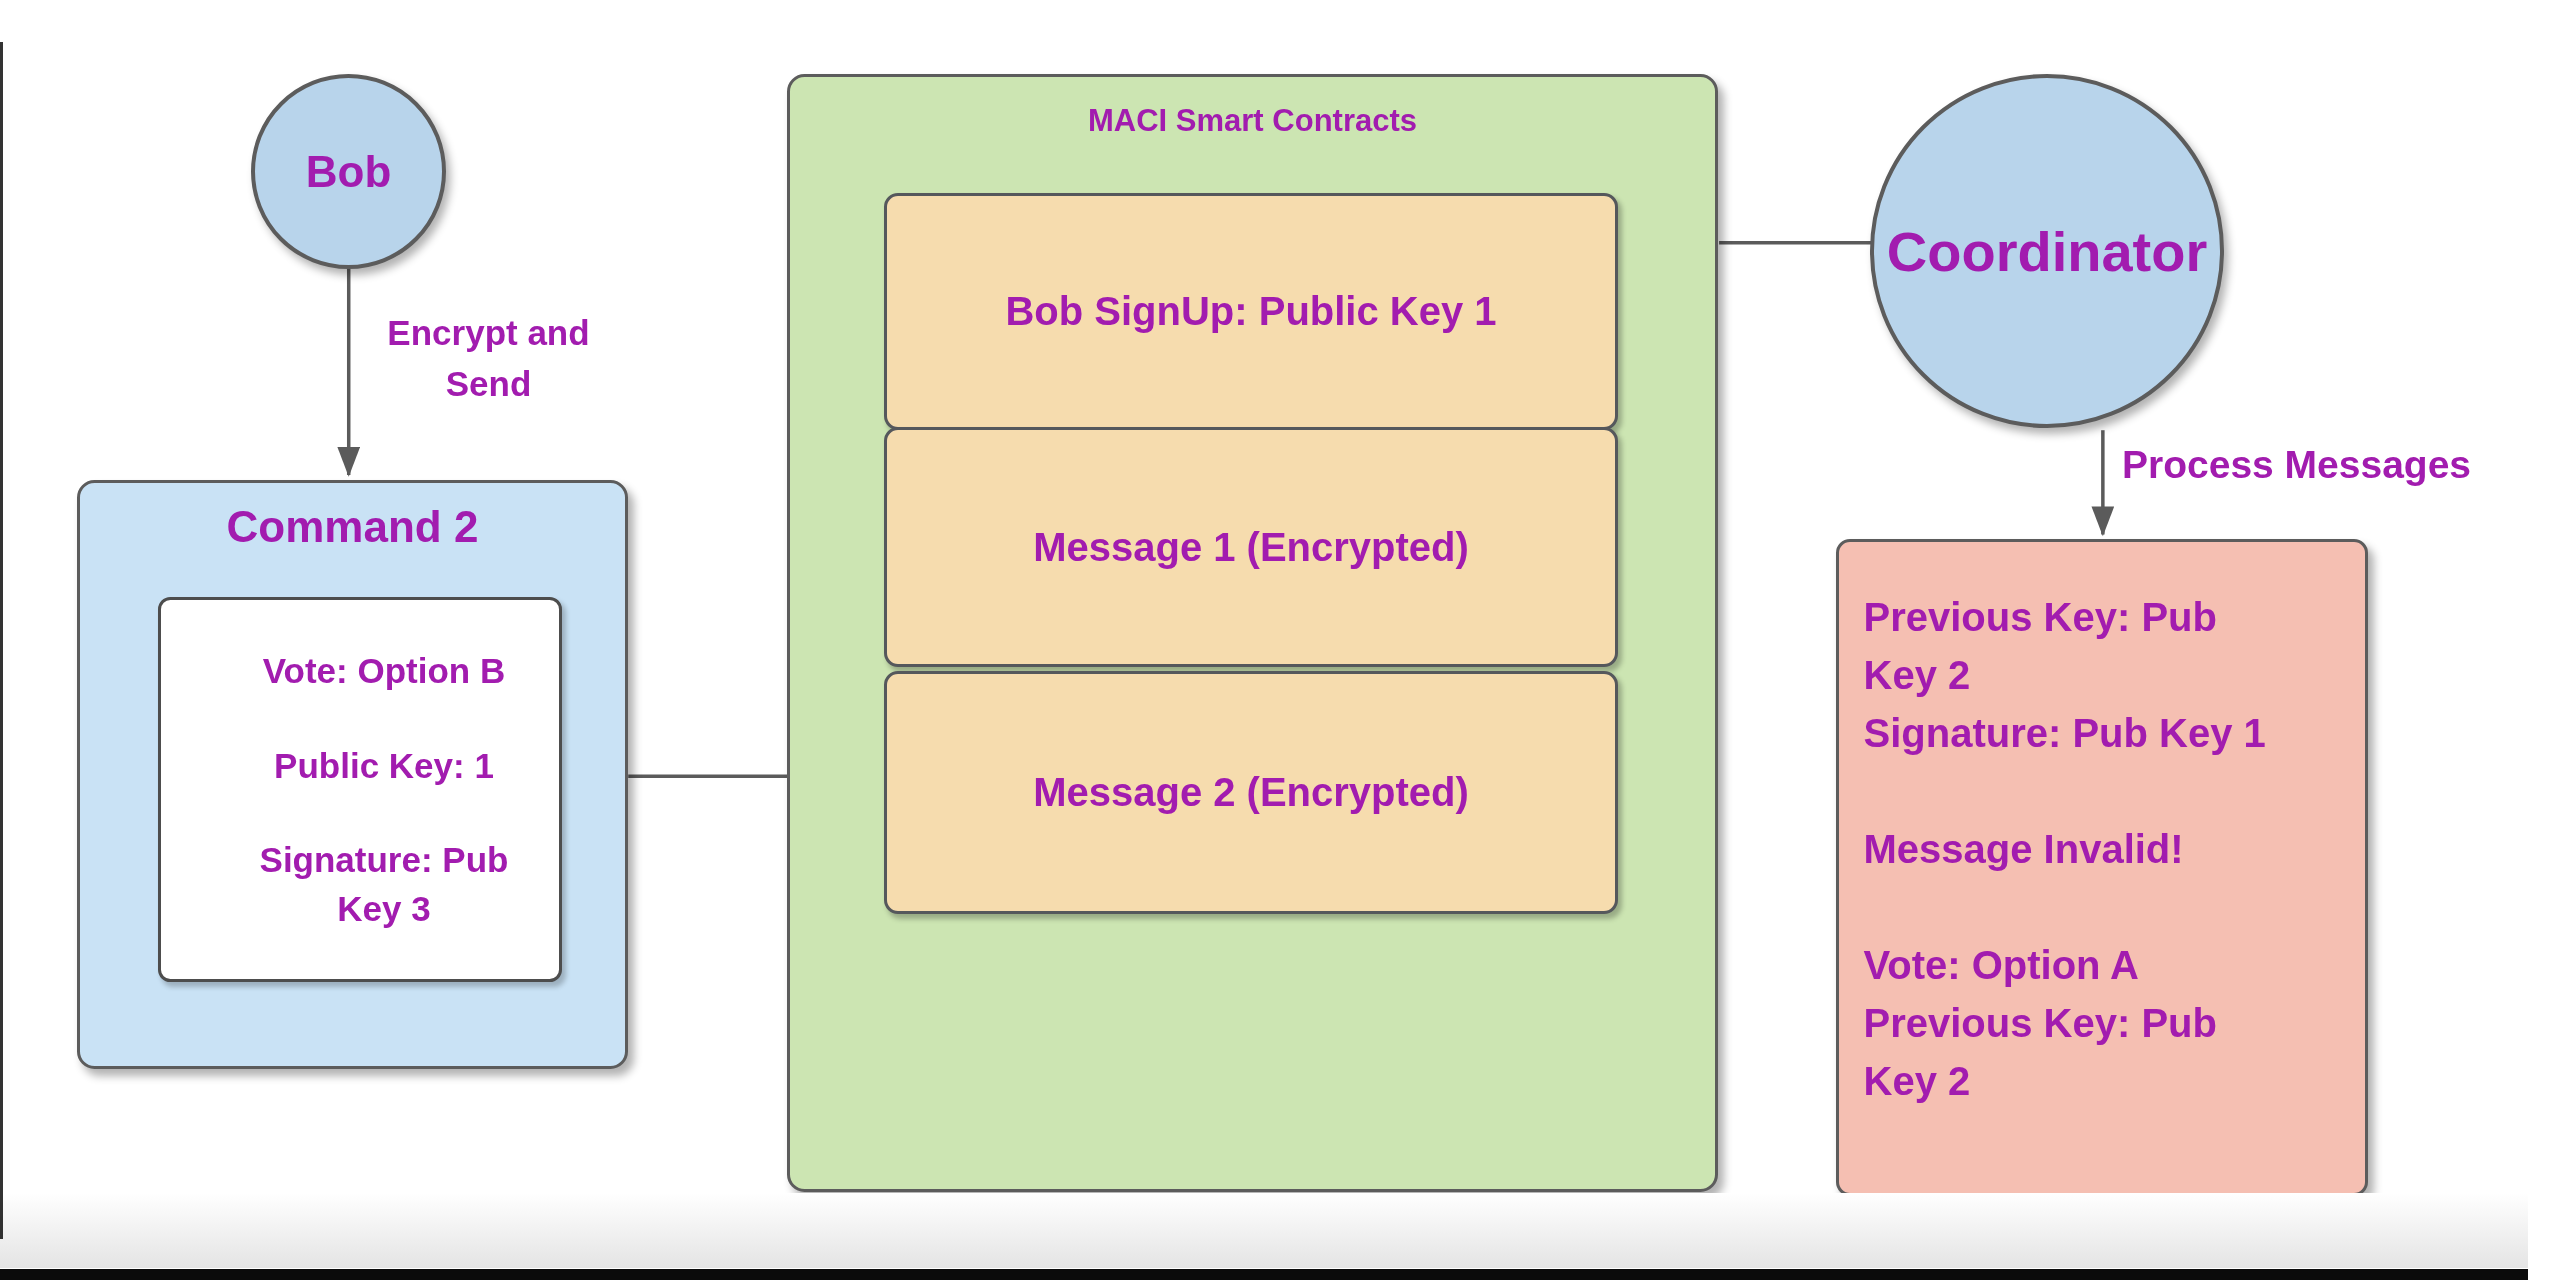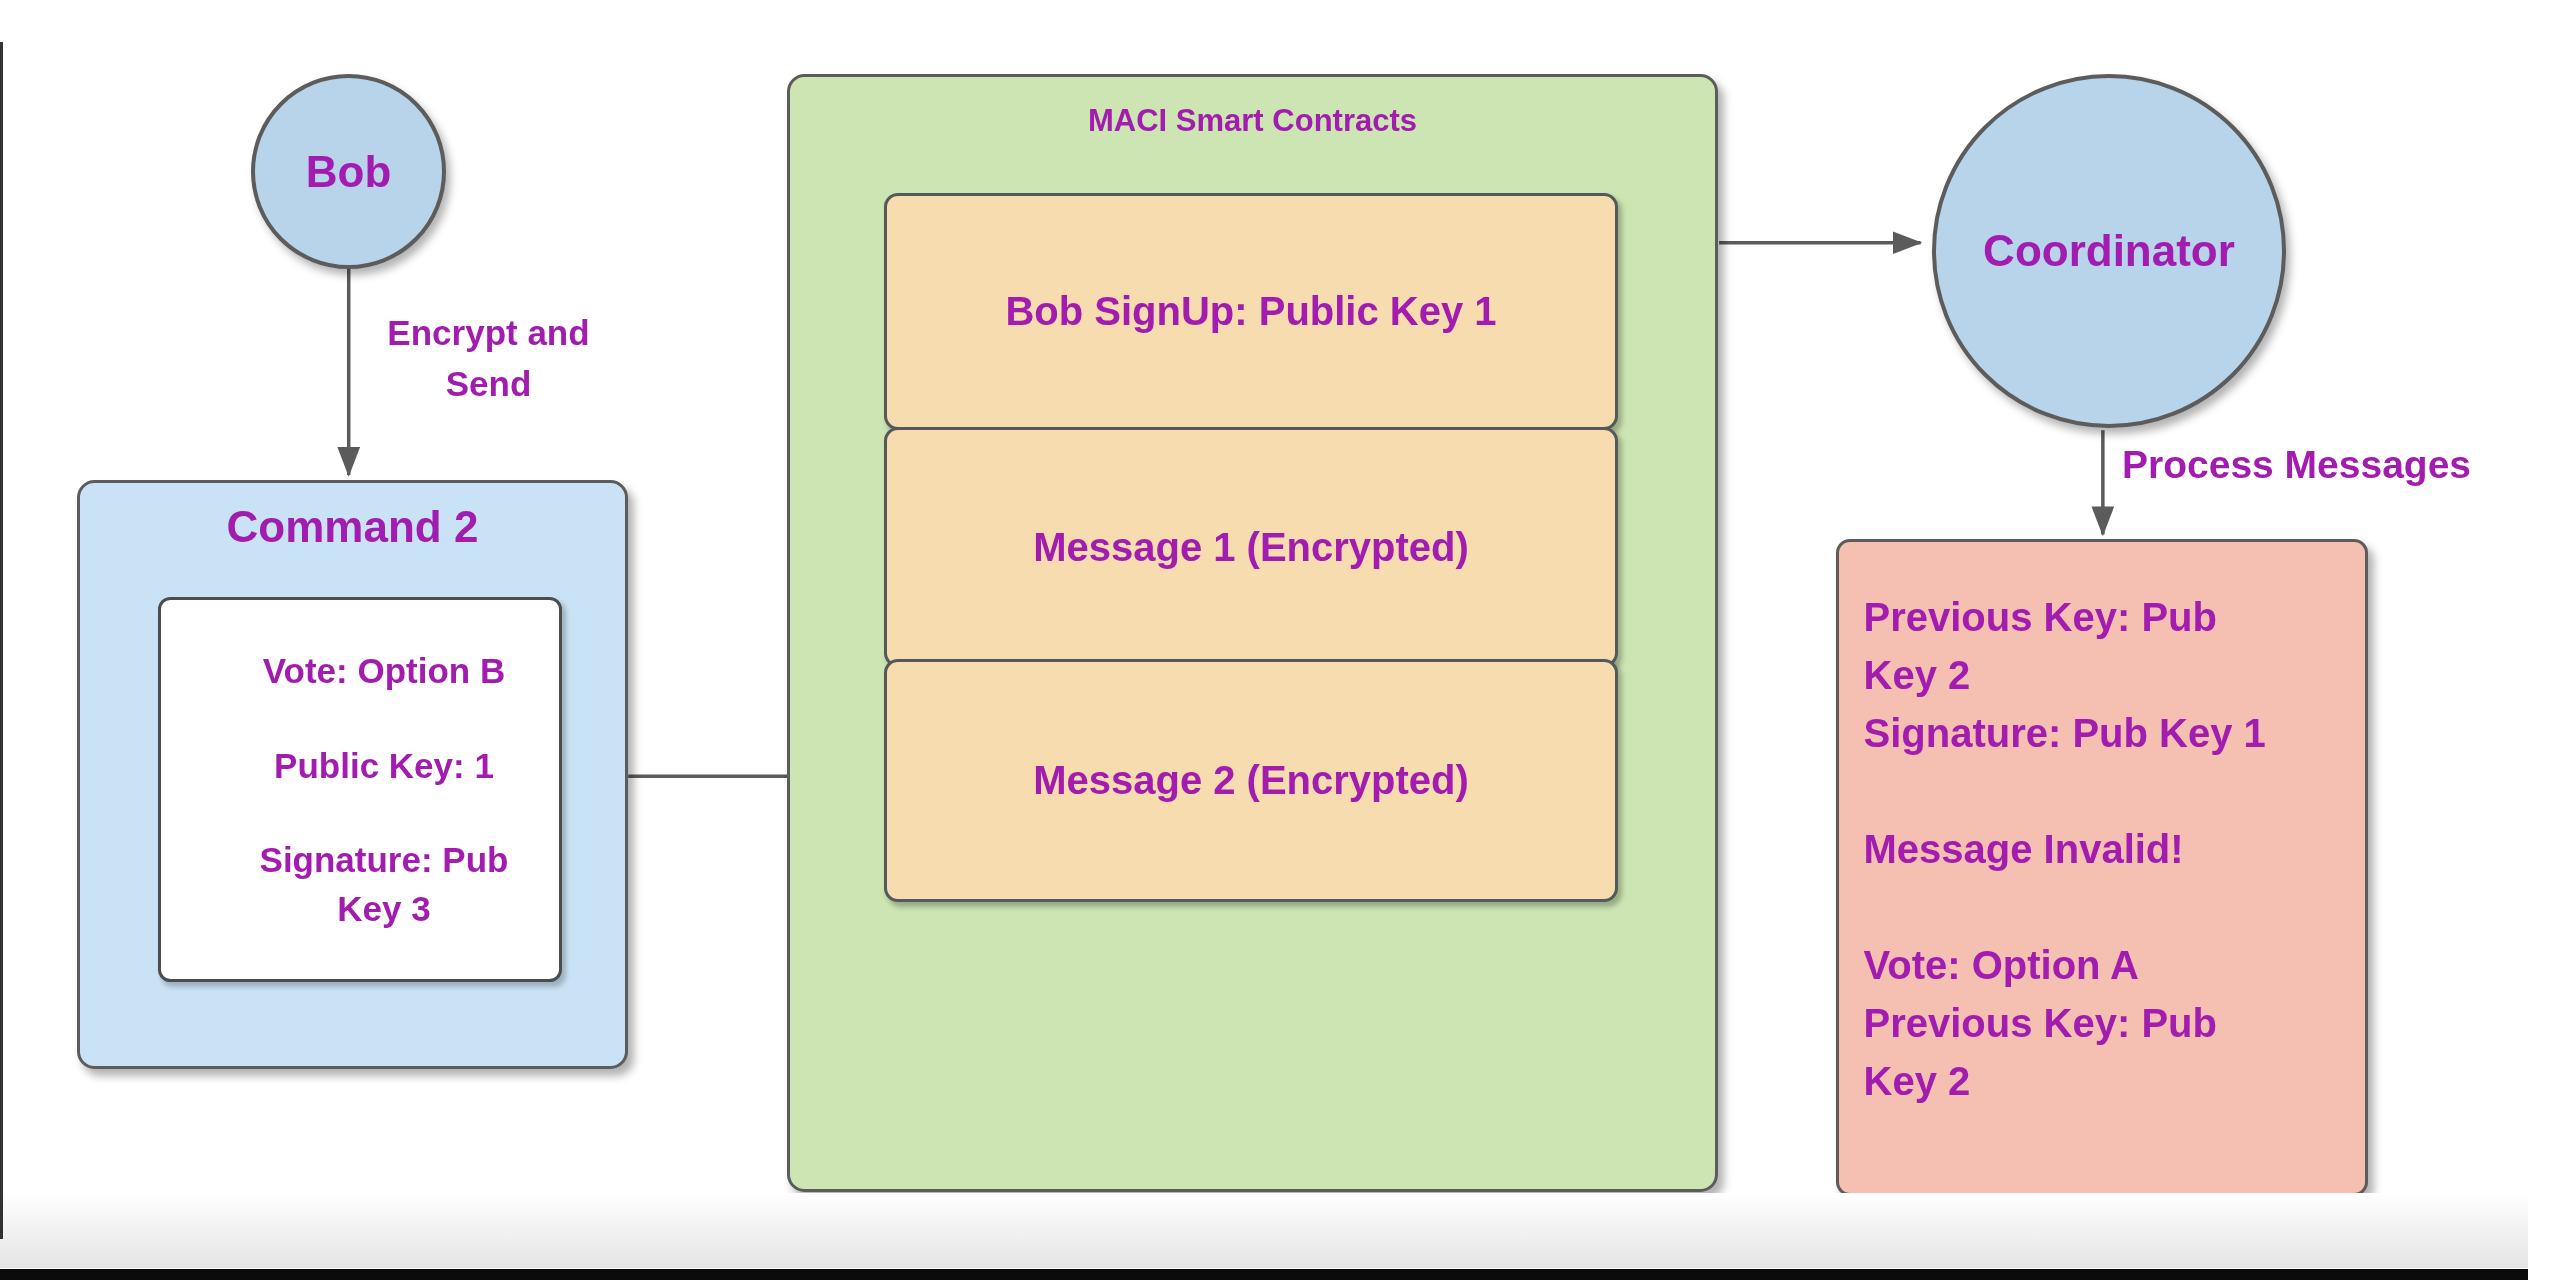--- a/index.html
+++ b/index.html
@@ -15,21 +15,21 @@
   
   .shape{position:absolute;box-sizing:border-box;border:3.5px solid #5c5c5c;}
   .circle{
     border-radius:50%;
     background:#b8d4eb;
     border-width:4.4px;
     display:flex;align-items:center;justify-content:center;
     box-shadow:4.4px 6.1px 8px rgba(0,0,0,0.30);
   }
   #bob-circle{left:251px;top:74px;width:195px;height:195px;font-size:44px;}
-  #coordinator-circle{left:1932px;top:74px;width:354px;height:354px;font-size:44px;}
+  #coordinator-circle{left:1870px;top:74px;width:354px;height:354px;font-size:56px;}
 
   #command-box{
     left:77px;top:480px;width:551px;height:589px;
     background:#c9e2f5;border-radius:17.5px;
     box-shadow:5.3px 7px 8.8px rgba(0,0,0,0.30);
   }
   #command-title{margin-top:19px;text-align:center;font-size:44px;}
   #command-inner{
     position:absolute;left:78px;top:114px;width:398px;height:379px;
     background:#ffffff;border:3.5px solid #4d4d4d;border-radius:12.3px;
@@ -46,21 +46,21 @@
   #contracts-title{margin-top:26px;text-align:center;font-size:31px;}
   .entry-box{
     position:absolute;left:94px;width:728px;
     background:#f6dcae;border:3.5px solid #55585c;border-radius:14px;
     display:flex;align-items:center;justify-content:center;
     font-size:40px;text-align:center;
     box-shadow:3.5px 4.4px 5.3px rgba(0,0,0,0.25);
   }
   #entry-0{top:116px;height:231px;}
   #entry-1{top:350px;height:234px;}
-  #entry-2{top:582px;height:237px;}
+  #entry-2{top:594px;height:237px;}
 
   #result-box{
     left:1836px;top:539px;width:532px;height:657px;
     background:#f5bfb2;border-radius:14px;
     box-shadow:5.3px 7px 8.8px rgba(0,0,0,0.30);
     padding:46px 24.5px 0 24.5px;
   }
   .result-line{font-size:40px;line-height:58px;min-height:58px;text-align:left;}
 
   

